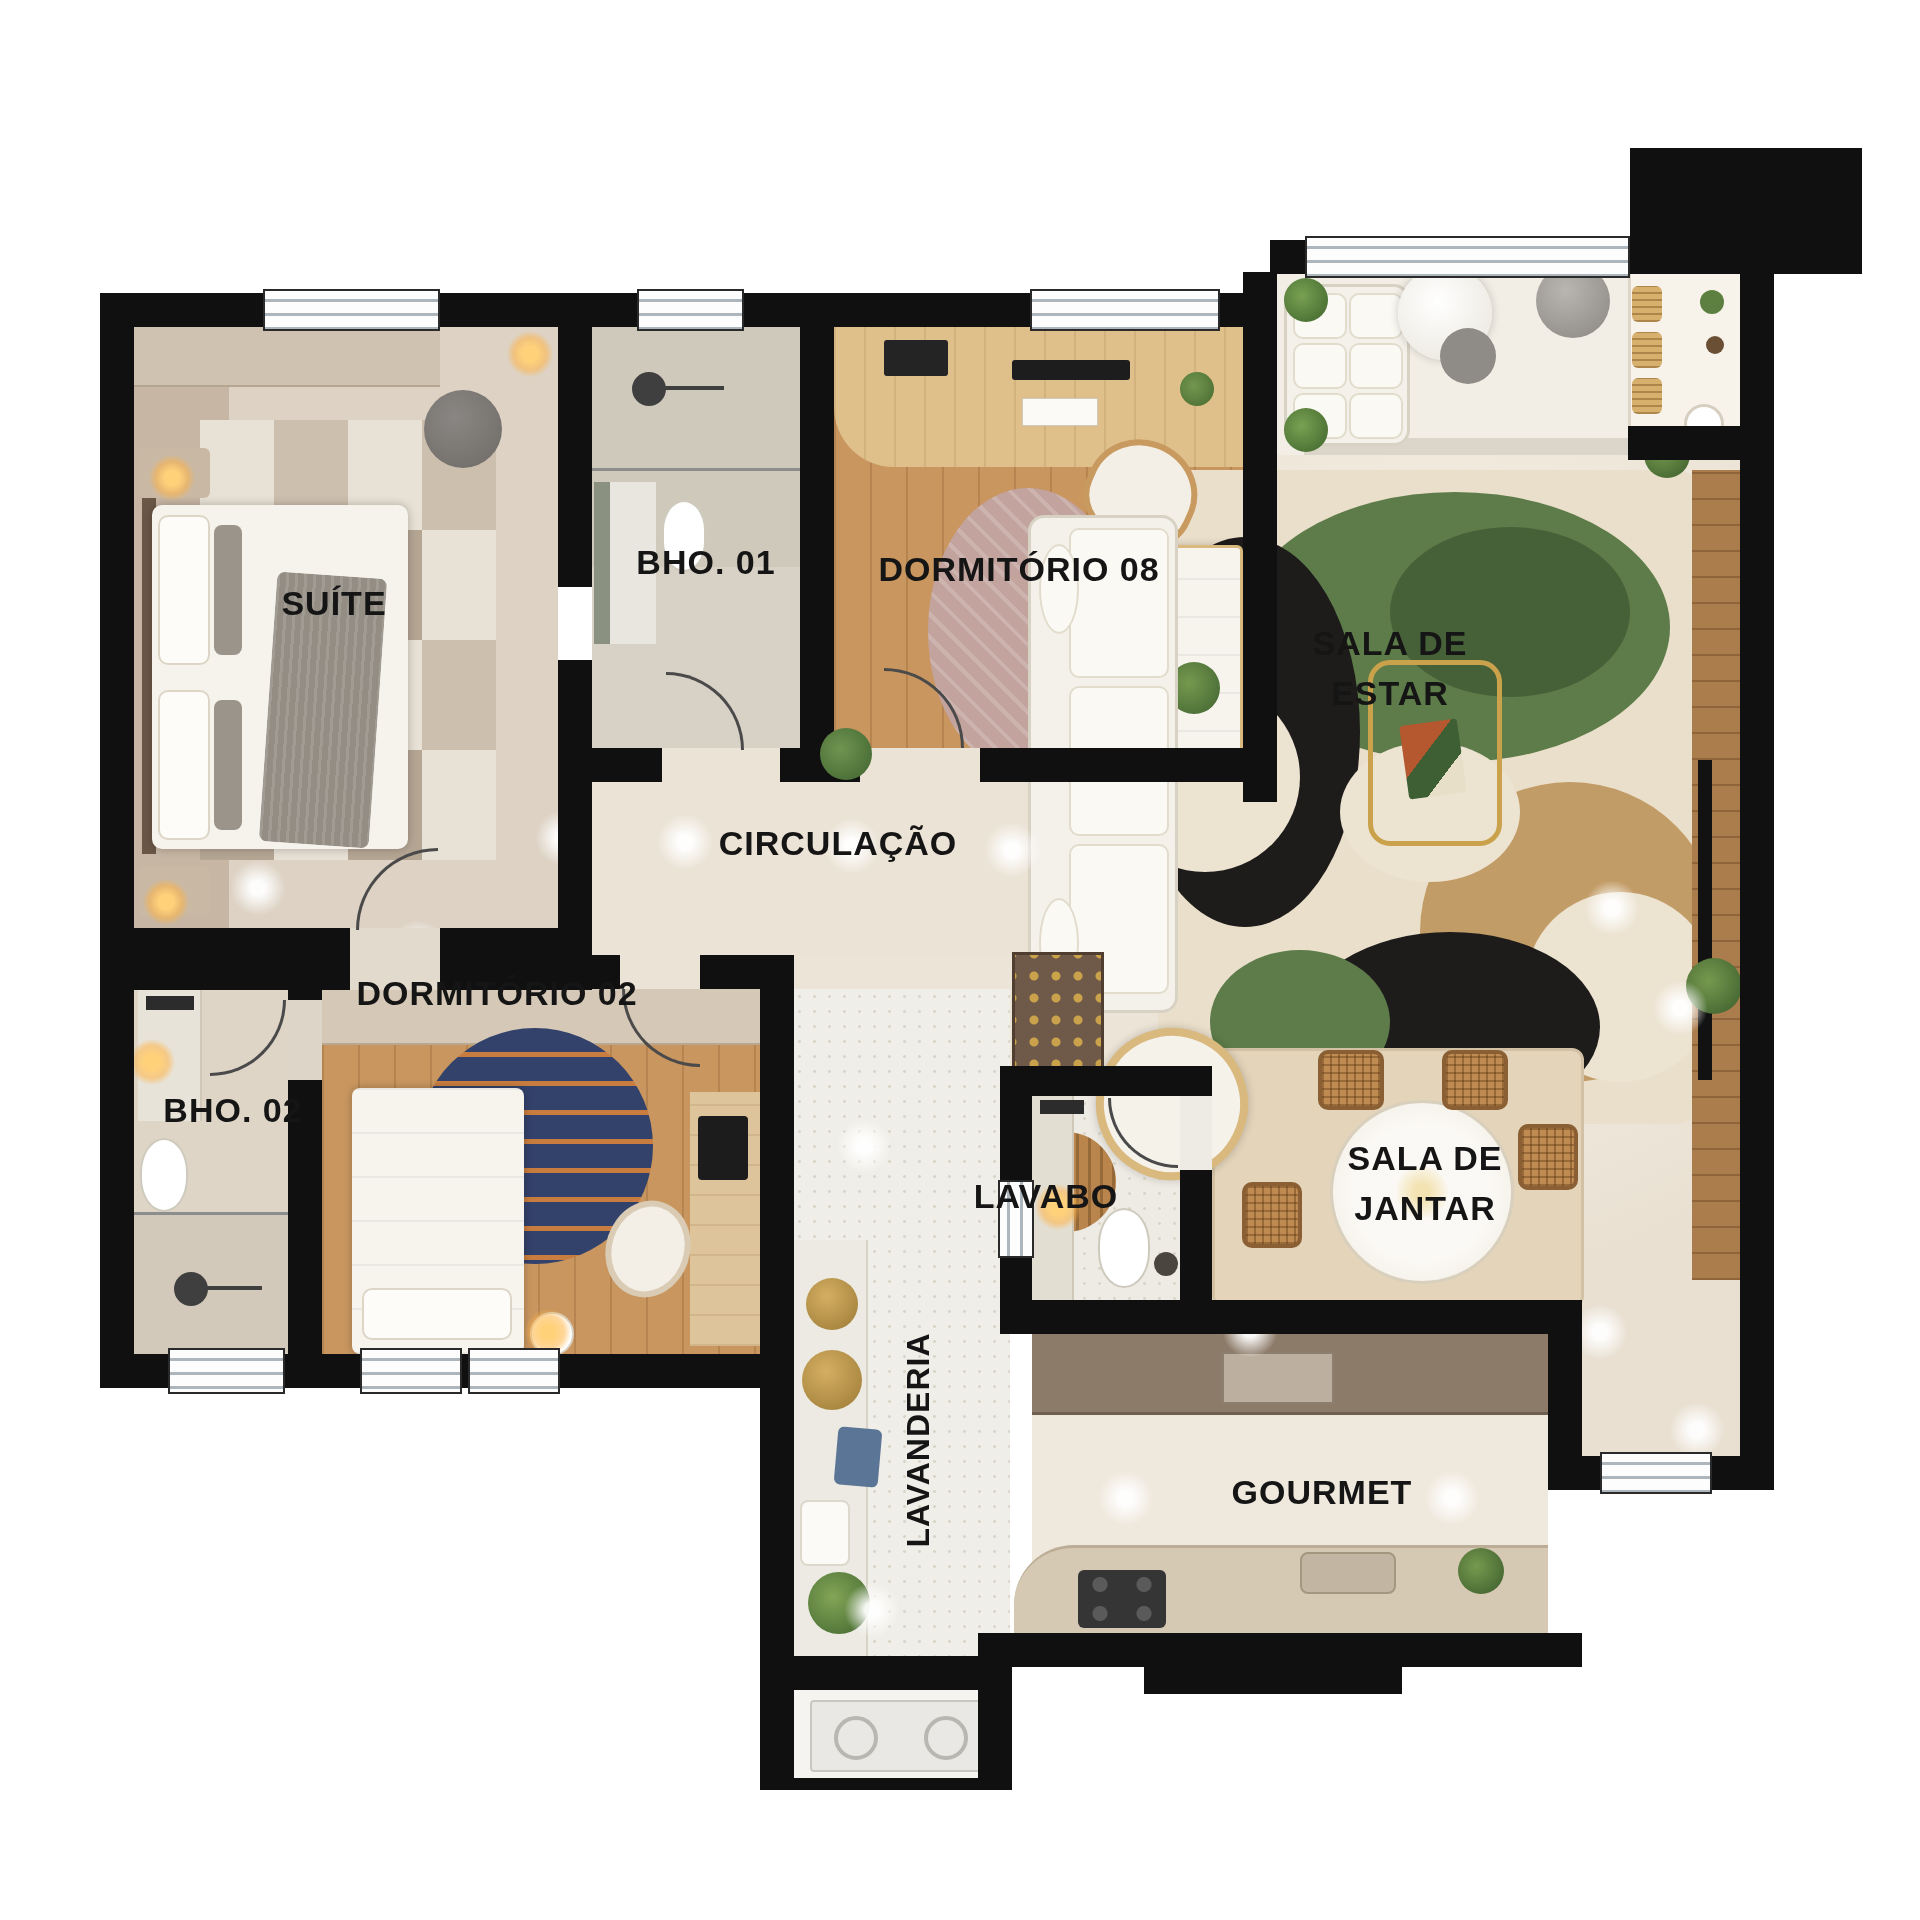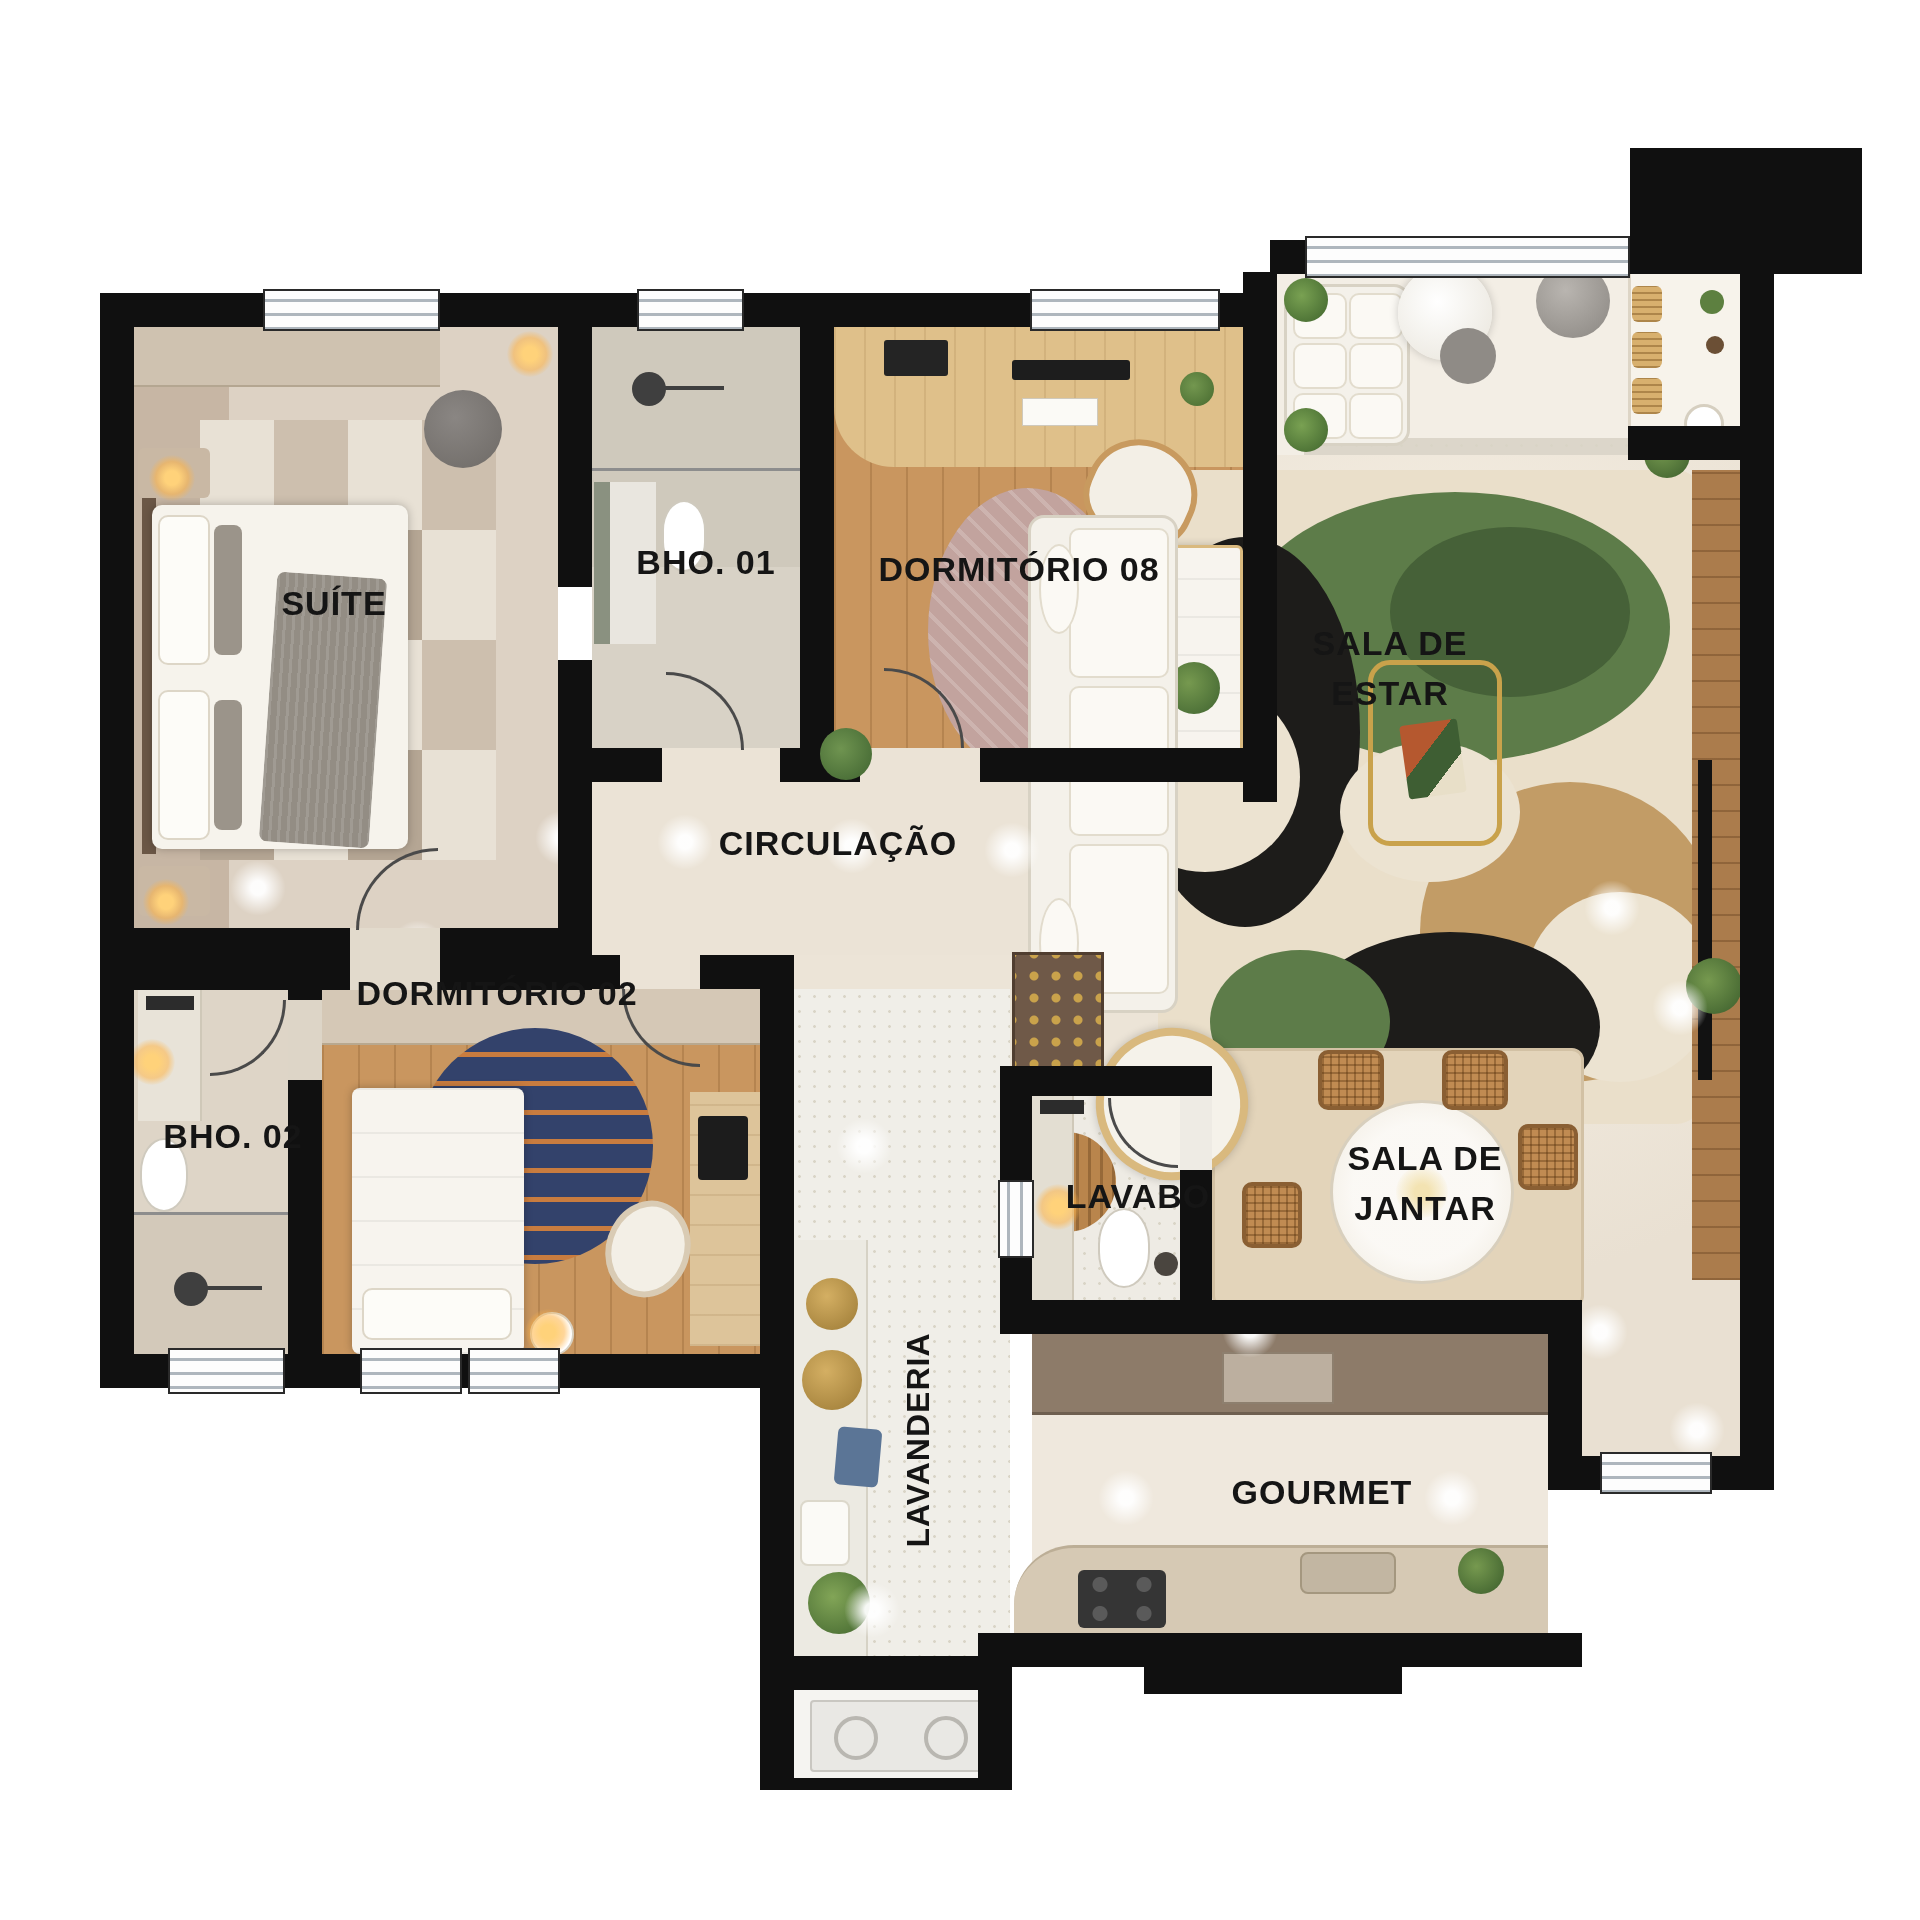--- a/index.html
+++ b/index.html
@@ -266,20 +266,20 @@
   <div class="lamp" style="left:548px;top:1332px;"></div>
   <div class="lamp" style="left:530px;top:354px;"></div>
 
   <div class="label" style="left:334px;top:603px;">SUÍTE</div>
   <div class="label" style="left:706px;top:562px;">BHO. 01</div>
   <div class="label" style="left:1019px;top:569px;">DORMITÓRIO 08</div>
   <div class="label" style="left:1390px;top:668px;width:250px;">SALA DE
 ESTAR</div>
   <div class="label" style="left:838px;top:843px;">CIRCULAÇÃO</div>
   <div class="label" style="left:497px;top:993px;">DORMITÓRIO 02</div>
-  <div class="label" style="left:233px;top:1136px;">BHO. 02</div>
-  <div class="label" style="left:1138px;top:1196px;">LAVABO</div>
+  <div class="label" style="left:233px;top:1110px;">BHO. 02</div>
+  <div class="label" style="left:1046px;top:1196px;">LAVABO</div>
   <div class="label" style="left:1425px;top:1183px;width:260px;">SALA DE
 JANTAR</div>
   <div class="label vert" style="left:918px;top:1440px;font-size:32px;">LAVANDERIA</div>
   <div class="label" style="left:1322px;top:1492px;">GOURMET</div>
 
 </div>
 
 </body></html>

